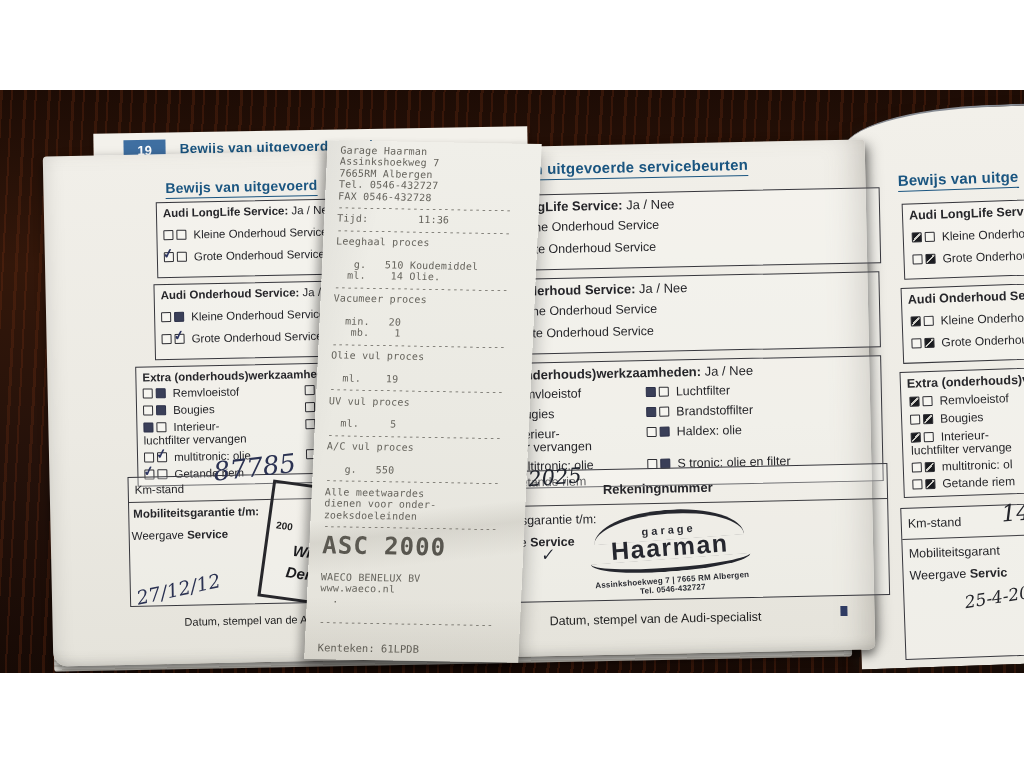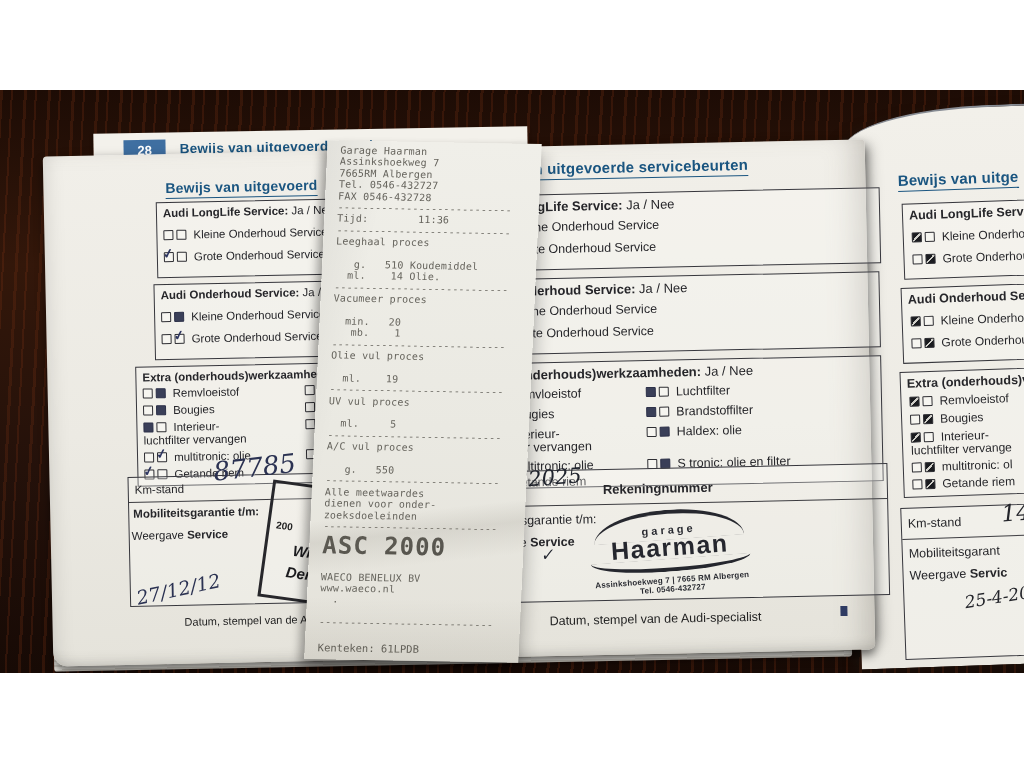--- a/index.html
+++ b/index.html
@@ -94,21 +94,21 @@
   .rc-kenteken{font-size:10.5px;white-space:pre;color:#5d5b54;margin-top:2px}
 </style>
 </head>
 <body>
 
 <div class="photo">
 
   <div class="stack"></div>
 
   <div class="strip22">
-    <div class="tab22">28</div>
+    <div class="tab22">19</div>
     <div class="strip-title">Bewijs van uitgevoerde servi</div>
   </div>
 
   <div class="rightpage">
     <div class="hdr" style="left:53px;top:62px;font-size:15px">Bewijs van uitge</div>
 
     <div class="pagebox" style="left:56px;top:94px;width:280px;height:74px">
       <div class="bx-title bt-b" style="font-size:12.5px">Audi LongLife Service: J</div>
       <div class="row" style="left:8px;top:26px"><span class="cb" data-state="cross"></span><span class="cb" data-state="empty"></span><span class="lab">Kleine Onderhoud S</span></div>
       <div class="row" style="left:8px;top:48px"><span class="cb" data-state="empty"></span><span class="cb" data-state="cross"></span><span class="lab">Grote Onderhoud S</span></div>

